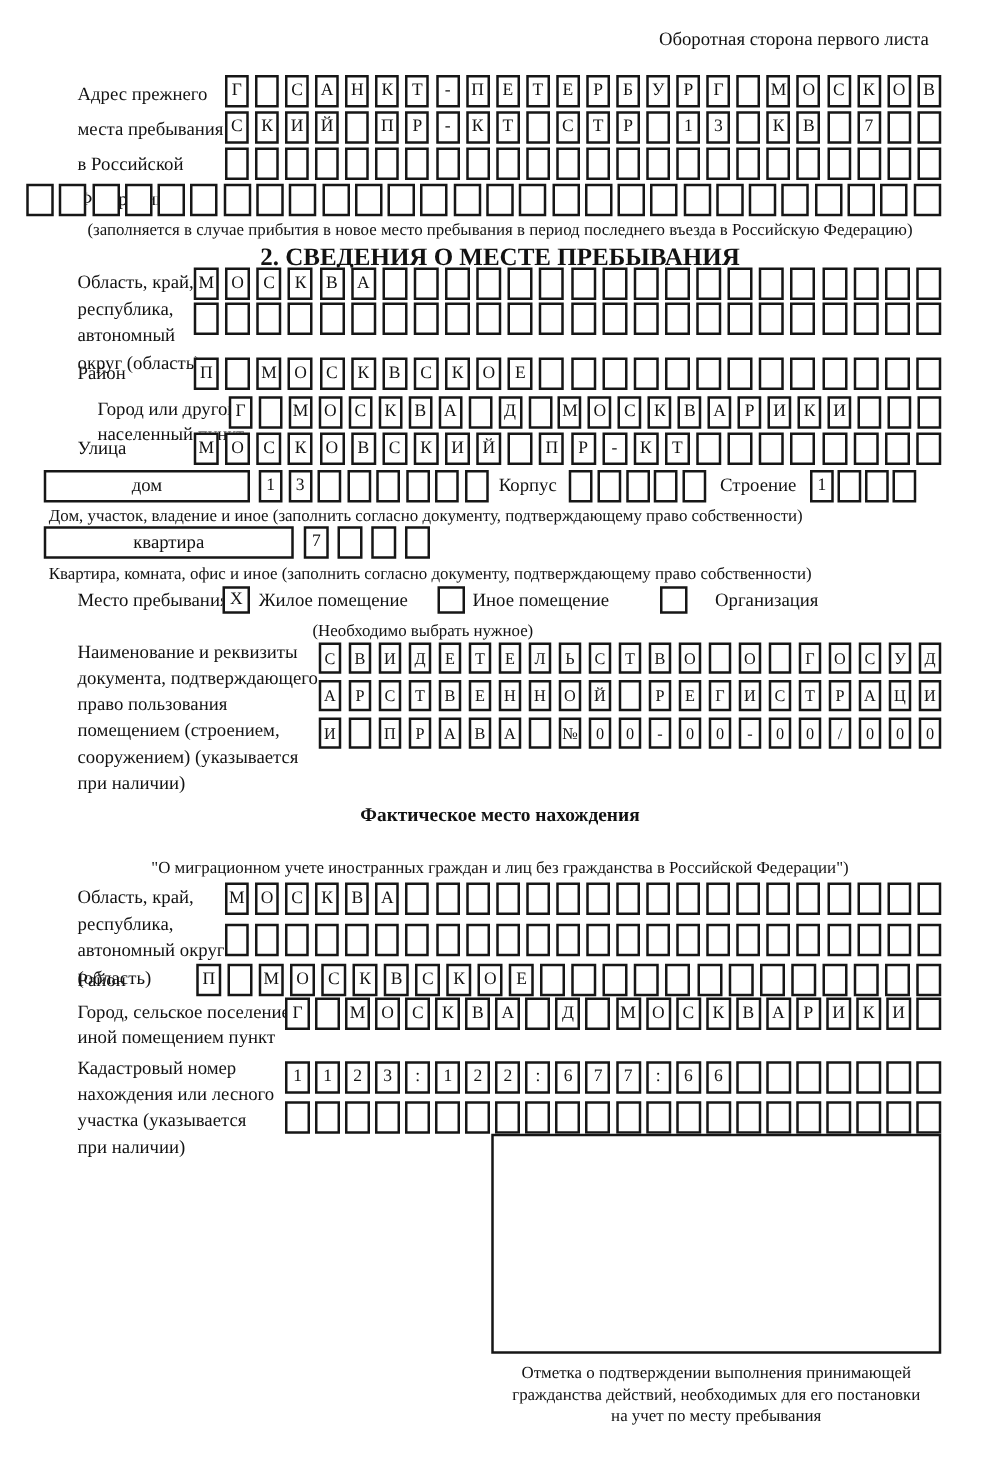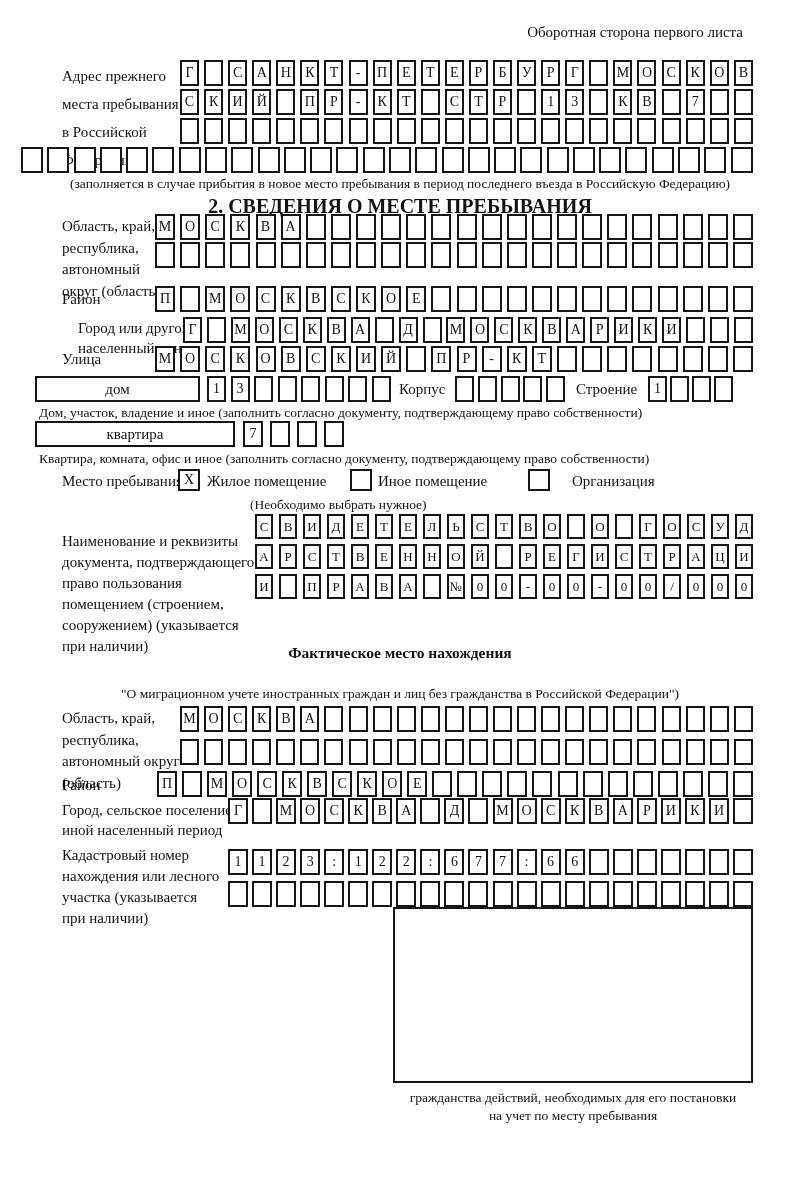--- a/index.html
+++ b/index.html
@@ -338,21 +338,21 @@
   <div class="abs boxrow chk" style="left:350px;top:469px;width:22px;">
       <span class="cell"></span>
     </div>
   <div class="abs lbl" style="left:378px;top:471px;">Иное помещение</div>
   <div class="abs boxrow chk" style="left:528px;top:469px;width:22px;">
       <span class="cell"></span>
     </div>
   <div class="abs lbl" style="left:572px;top:471px;">Организация</div>
   <div class="abs note" style="left:250px;top:497px;">(Необходимо выбрать нужное)</div>
 
-  <div class="abs lbl" style="left:62px;top:531px;line-height:21px;">
+  <div class="abs lbl" style="left:62px;top:512px;line-height:21px;">
       <div>Наименование и реквизиты</div>
       <div>документа, подтверждающего</div>
       <div>право пользования</div>
       <div>помещением (строением,</div>
       <div>сооружением) (указывается</div>
       <div>при наличии)</div>
     </div>
   <div class="abs boxrow w18" style="left:255px;top:514px;width:498px;">
       <span class="cell">С</span>
       <span class="cell">В</span>
@@ -508,21 +508,21 @@
       <span class="cell"></span>
       <span class="cell"></span>
       <span class="cell"></span>
       <span class="cell"></span>
       <span class="cell"></span>
       <span class="cell"></span>
     </div>
 
   <div class="abs lbl" style="left:62px;top:800px;line-height:20px;">
       <div>Город, сельское поселение,</div>
-      <div>иной населенный период</div>
+      <div>иной помещением пункт</div>
     </div>
   <div class="abs boxrow w20" style="left:228px;top:798px;width:525px;">
       <span class="cell">Г</span>
       <span class="cell"></span>
       <span class="cell">М</span>
       <span class="cell">О</span>
       <span class="cell">С</span>
       <span class="cell">К</span>
       <span class="cell">В</span>
       <span class="cell">А</span>
@@ -592,17 +592,18 @@
       <span class="cell"></span>
       <span class="cell"></span>
       <span class="cell"></span>
       <span class="cell"></span>
       <span class="cell"></span>
       <span class="cell"></span>
     </div>
 
   <div class="abs stampbox" style="left:393px;top:907px;width:360px;height:176px;"></div>
   <div class="abs cap" style="left:368px;top:1089px;width:410px;">
+      <div>Отметка о подтверждении выполнения принимающей</div>
       <div>гражданства действий, необходимых для его постановки</div>
       <div>на учет по месту пребывания</div>
     </div>
 
 </div>
 
 </body></html>

